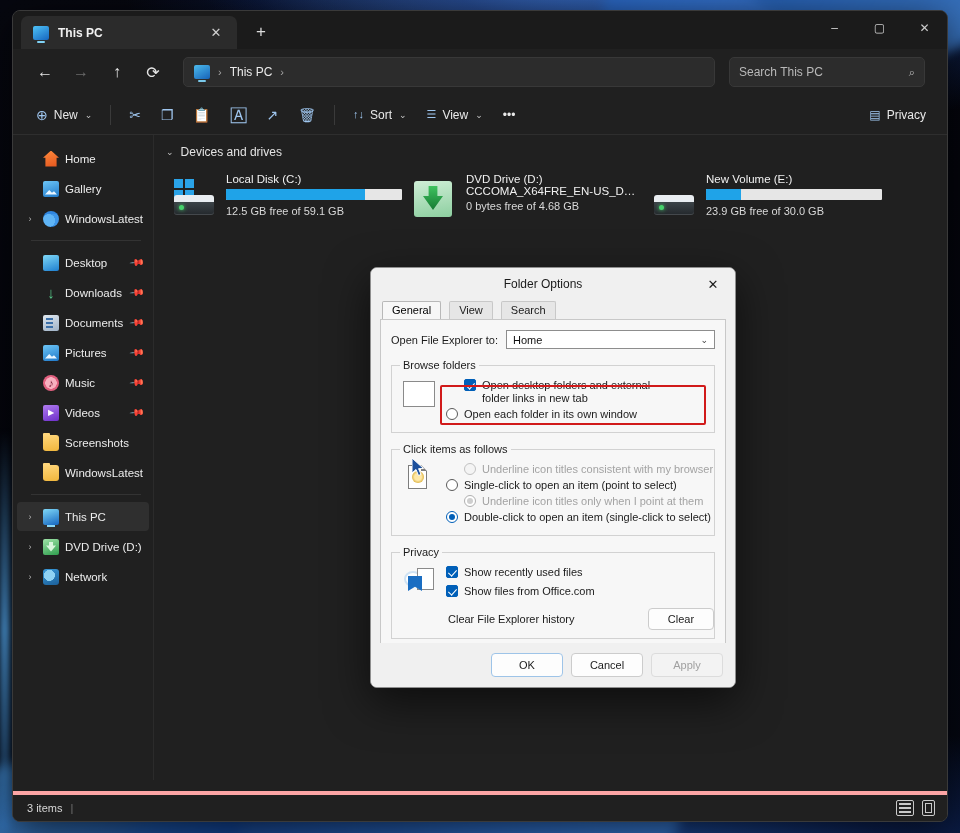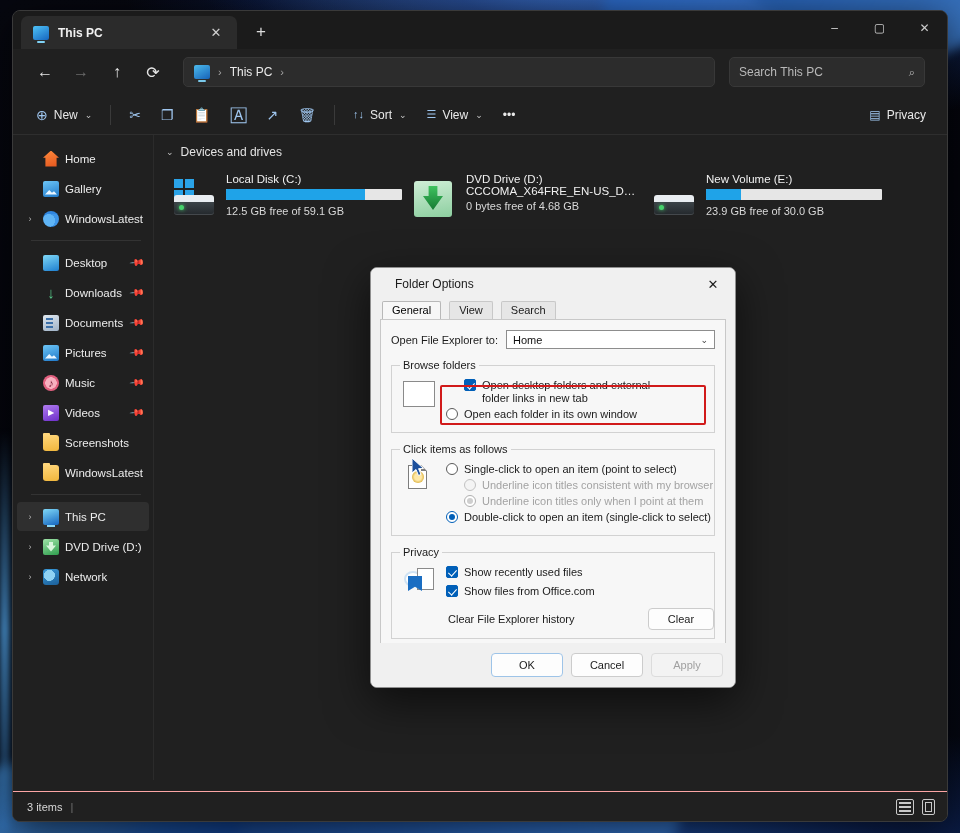--- a/index.html
+++ b/index.html
@@ -230,21 +230,21 @@
   .drive-sub  { font-size: 11.5px; color:#f0f0f0; white-space:nowrap; overflow:hidden; text-overflow:ellipsis; }
   .bar { height: 11px; background:#e6e6e6; border-radius:1px; margin: 4px 0 5px 0; overflow:hidden; width: 176px;}
   .bar > i { display:block; height:100%; background:#1fa3e8; }
   .drive-free { font-size: 11px; color:#d8d8d8; }
 
   
   #statusbar {
     position: absolute; left:0; right:0; bottom:0;
     height: 30px;
     background:#202020;
-    border-top: 1px solid #fca5a5;
+    border-top: 4px solid #fca5a5;
     display:flex; align-items:center;
     padding: 0 12px 0 14px;
     font-size: 11px; color:#d6d6d6;
   }
   .statusdiv { margin-left: 8px; color:#6f6f6f; }
   .viewtoggles { margin-left:auto; display:flex; gap:8px; }
   .vt { width: 18px; height: 16px; border:1px solid #c9c9c9; border-radius:2px; position:relative; }
   .vt.list::before { content:""; position:absolute; left:2px; top:2px; width:12px; height:2px; background:#c9c9c9; box-shadow: 0 4px 0 #c9c9c9, 0 8px 0 #c9c9c9;}
   .vt.tiles { width: 13px; }
   .vt.tiles::before { content:""; position:absolute; left:2px; top:2px; right:2px; bottom:2px; border:1px solid #c9c9c9;}
@@ -259,21 +259,21 @@
     border-radius: 7px;
     box-shadow: 0 14px 44px rgba(0,0,0,.6);
     color: #1b1b1b;
     font-size: 11px;
     overflow: hidden;
   }
   #dlg-title {
     height: 32px; display:flex; align-items:center;
     padding-left: 24px;
     background: #f0f0f0;
-    font-size: 12px; color:#1b1b1b;
+    font-size: 12px; color:#1b1b1b;text-align:center;
   }
   #dlg-title .t { flex: 1; }
   #dlg-close { width: 44px; height: 31px; display:flex;align-items:center;justify-content:center; font-size:13px; color:#1b1b1b; }
   #tabs { display:flex; padding-left: 11px; height: 19px; align-items:flex-end; }
   .dtab {
     padding: 2px 9px 3px 9px; font-size: 11px; color:#1b1b1b;
     border: 1px solid #c8c8c8; border-bottom: none;
     background: #e6e6e6;
     margin-right: 8px;
     border-radius: 2px 2px 0 0;
@@ -649,27 +649,27 @@
     <fieldset class="grp">
       <legend>Click items as follows</legend>
       <div class="grp-inner">
         <div class="grp-ico">
           <div class="clickicon">
             <div class="page"></div>
             <div class="dot"></div>
           </div>
         </div>
         <div class="grp-body">
+          <div class="opt sub">
+            <span class="radio dim"></span>
+            <span class="otext dim">Underline icon titles consistent with my browser</span>
+          </div>
           <div class="opt">
             <span class="radio"></span>
             <span class="otext">Single-click to open an item (point to select)</span>
-          </div>
-          <div class="opt sub">
-            <span class="radio dim"></span>
-            <span class="otext dim">Underline icon titles consistent with my browser</span>
           </div>
           <div class="opt sub">
             <span class="radio off2"></span>
             <span class="otext dim">Underline icon titles only when I point at them</span>
           </div>
           <div class="opt">
             <span class="radio on"></span>
             <span class="otext">Double-click to open an item (single-click to select)</span>
           </div>
         </div>

